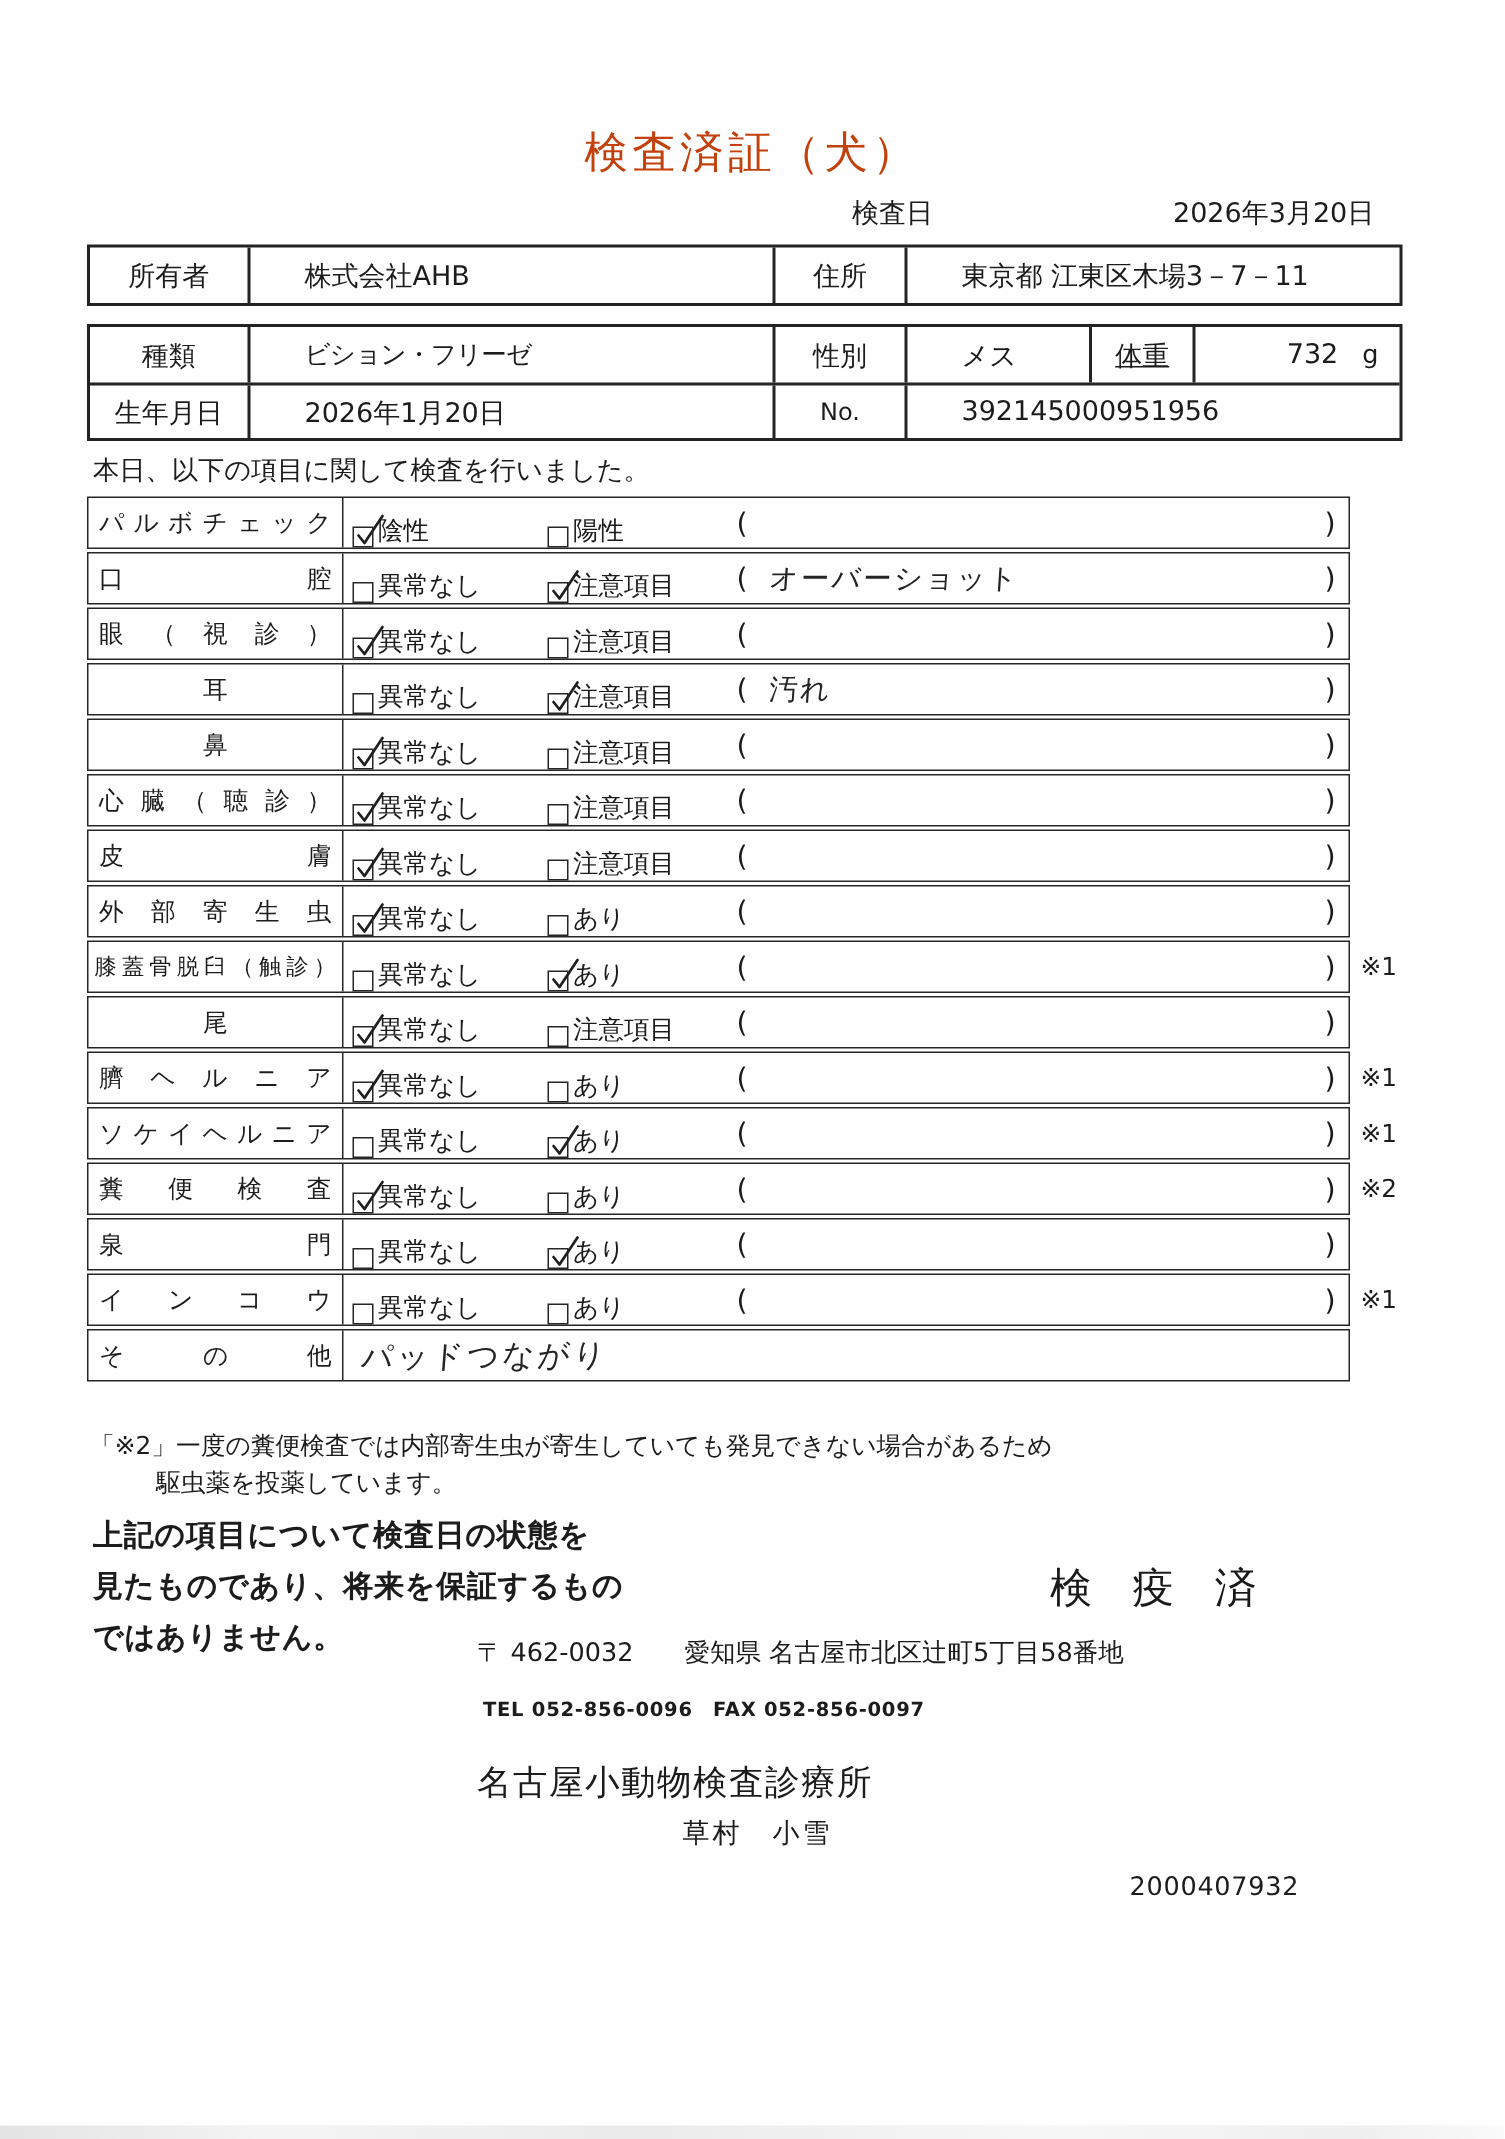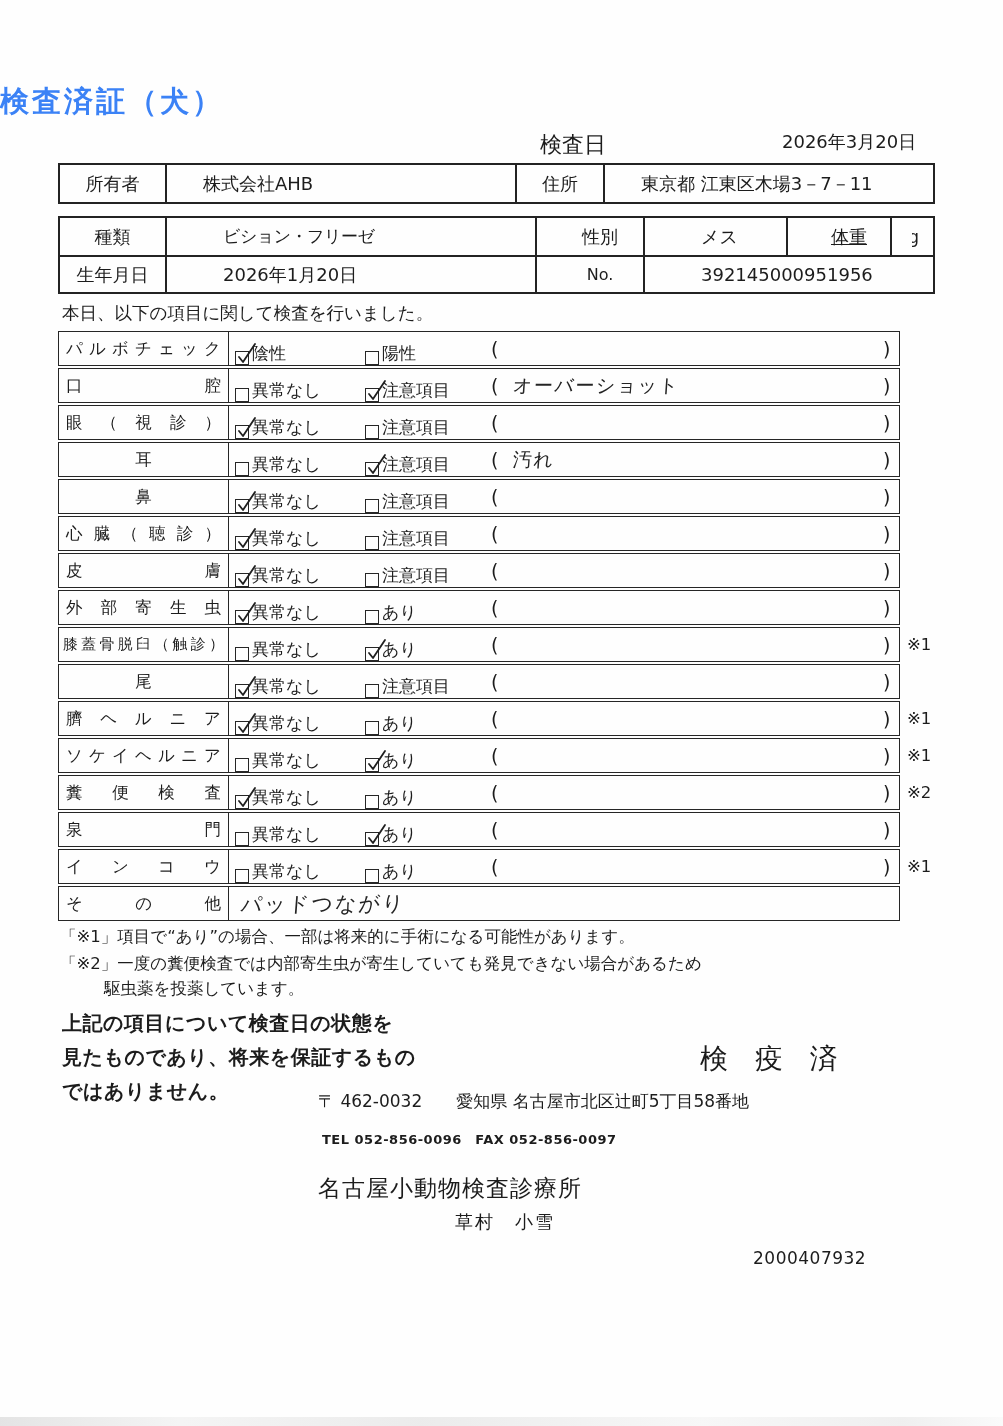--- a/index.html
+++ b/index.html
@@ -6,42 +6,42 @@
   html,body { background:#ffffff; }
   body { font-family:"DejaVu Sans","Liberation Sans",sans-serif; color:#1c1c1c; }
   .sheet {
     position:relative; width:1003px; height:1426px; background:#fefefe;
     overflow:hidden;
   }
   .abs { position:absolute; white-space:nowrap; }
 
   
   .doc-title {
-    left:0; right:0; top:82px; text-align:left;
-    font-size:29px; font-weight:700; letter-spacing:3px; color:#3b82f6;
-  }
-  .insp-date-label { left:540px; top:130px; font-size:22px;text-align:right; }
+    left:0; right:0; top:82px; text-align:center;
+    font-size:29px; font-weight:400; letter-spacing:3px; color:#c2410c;
+  }
+  .insp-date-label { left:568px; top:130px; font-size:18px;text-align:right; }
   .insp-date-value { left:782px; top:130px; font-size:18px; }
 
   
   .info-table { position:absolute; left:58px; width:877px; border:2px solid #232323; background:transparent; }
   .info-row { display:flex; height:37px; }
   .info-row + .info-row { border-top:2px solid #232323; }
   .cell { display:flex; align-items:center; font-size:18px; overflow:hidden; }
   .cell.center { justify-content:center; }
   .cell.pad { padding-left:11px;margin-left:25px; }
   .cell.br { border-right:2px solid #232323; }
   .owner-tbl { top:163px; height:41px; }
   .animal-tbl { top:216px; height:78px; }
-  .animal-tbl .info-row { height:37px;gap:20px; }
+  .animal-tbl .info-row { height:37px; }
   .w-label { width:107px; }
   .w-value { width:325px; }
   .w-mid { width:88px; }
   .w-sex { width:98px; }
-  .w-wt { width:84px;text-decoration:underline; }
+  .w-wt { width:69px;text-decoration:underline; }
   .w-rest { flex:1; }
   .weight-cell { flex:1; justify-content:flex-end; padding-right:14px; }
   .weight-unit { margin-left:16px; font-size:17px; }
   .no-label { font-size:16px; }
   .breed { font-size:17px; letter-spacing:-0.5px; }
 
   .intro-line { left:62px; top:301px; font-size:17.5px; }
 
   
   .chk-row {
@@ -479,21 +479,20 @@
       <div class="chk-row" style="top: 886px;">
         <div class="chk-label">
           <span>そ</span>
           <span>の</span>
           <span>他</span>
         </div>
         <span class="chk-hand">パッドつながり</span>
       </div>
     </div>
 
-  <div class="abs fn1">「※1」項目で“あり”の場合、一部は将来的に手術になる可能性があります。</div>
   <div class="abs fn2a">「※2」一度の糞便検査では内部寄生虫が寄生していても発見できない場合があるため</div>
   <div class="abs fn2b">駆虫薬を投薬しています。</div>
 
   <div class="abs disclaimer">
     <div>上記の項目について検査日の状態を</div>
     <div>見たものであり、将来を保証するもの</div>
     <div>ではありません。</div>
   </div>
 
   <div class="abs stamp">検 疫 済</div>

